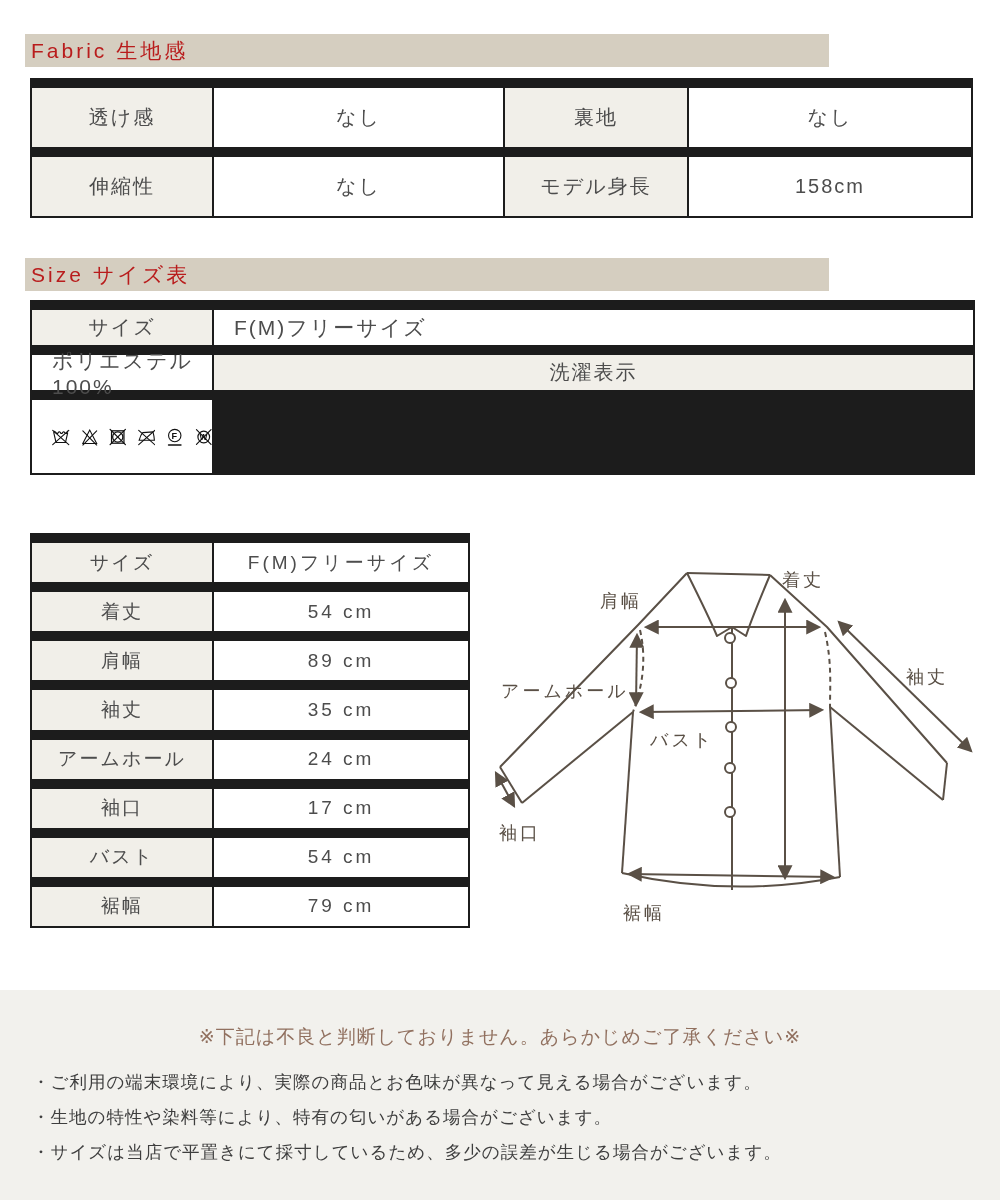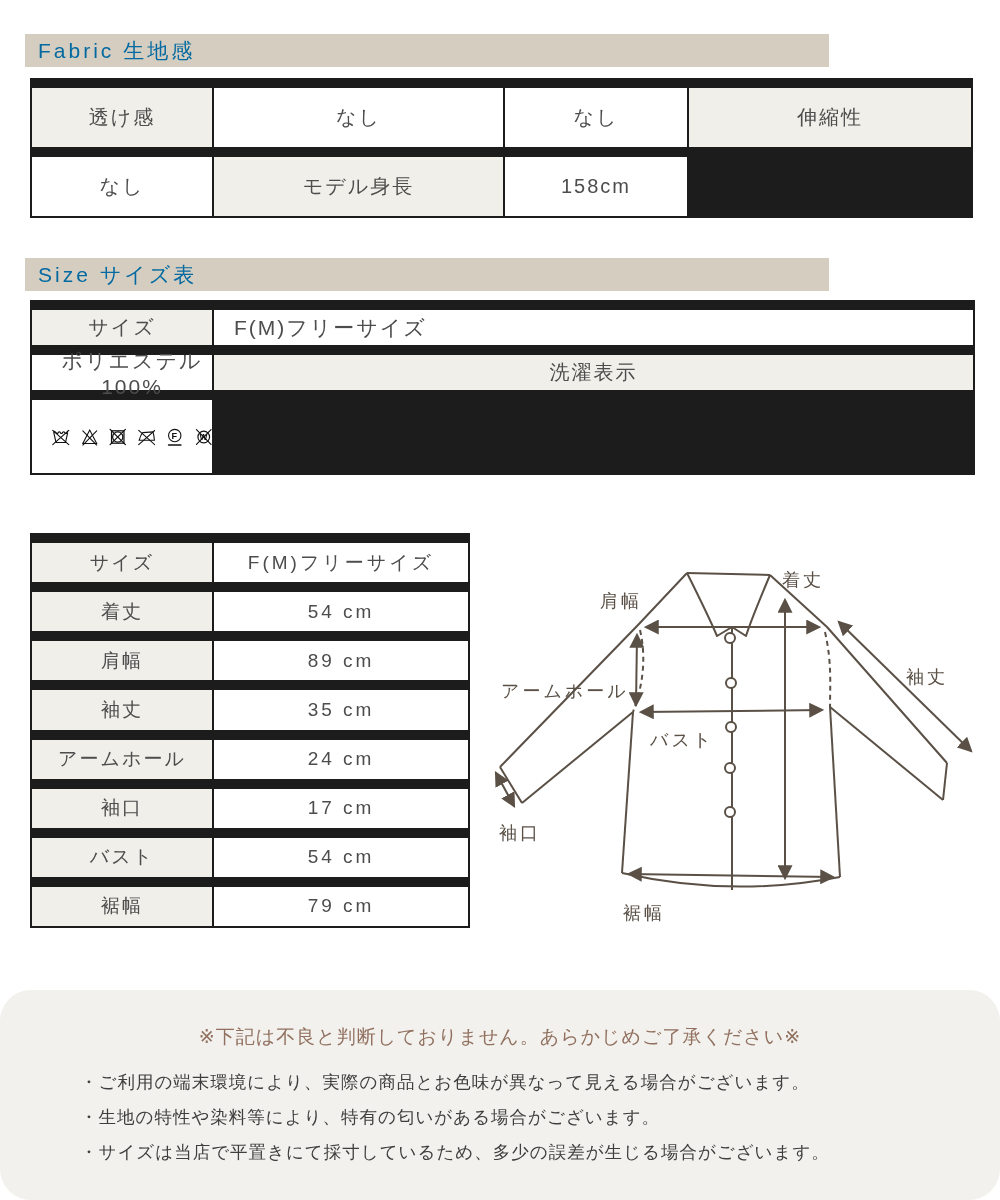--- a/index.html
+++ b/index.html
@@ -7,35 +7,35 @@
   body {
     width:1000px; height:1200px;
     font-family:"Liberation Sans","DejaVu Sans",sans-serif;
     color:#4d4d4d;
   }
   .page { position:relative; width:1000px; height:1200px; background:#ffffff; overflow:hidden; }
 
   
   .section-header {
     position:absolute; left:25px; width:804px; height:33px;
-    background:#d5cec0; color:#0369a1;
-    font-size:21px; line-height:33px; padding-left:13px; letter-spacing:3px;
+    background:#d5cec0; color:#b91c1c;
+    font-size:21px; line-height:33px; padding-left:6px; letter-spacing:3px;
   }
   .section-header.fabric { top:34px; }
   .section-header.size { top:258px; }
 
   
   .grid-table {
     position:absolute; display:grid;
     background:#1c1c1c; border:2px solid #1c1c1c; gap:2px;
   }
   .cell {
     display:flex; align-items:center; justify-content:center;
     background:#ffffff; color:#4d4d4d;
-    font-size:20px; letter-spacing:2px; text-align:center;margin-top:8px;
+    font-size:20px; letter-spacing:2px; margin-top:8px;
   }
   .cell.label { background:#f1efe9; }
   .cell.left { justify-content:flex-start; padding-left:20px; }
   .cell.val { letter-spacing:3px; }
 
   #fabric-table {
     left:30px; top:78px; width:943px; height:140px;
     grid-template-columns:180px 289px 182px 1fr;
     grid-template-rows:1fr 1fr;
   }
@@ -56,41 +56,41 @@
   #measure-table .cell { font-size:19px; }
 
   
   #diagram { position:absolute; left:480px; top:530px; width:520px; height:420px; }
   #diagram text { font-family:"Liberation Sans","DejaVu Sans",sans-serif; }
 
   
   .notice {
     position:absolute; left:0; top:990px; width:1000px; height:210px;
     background:#f2f1ed;
-    border-radius:31px;
   }
   .notice-title {
     margin-top:34px; text-align:center;
     color:#91705f; font-size:19px; letter-spacing:1px;
   }
-  .notice-list { margin-top:15px; padding-left:80px; list-style:none; }
+  .notice-list { margin-top:15px; padding-left:32px; list-style:none; }
   .notice-list li {
     color:#3e3e3e; font-size:17.5px; line-height:35px; letter-spacing:1px;
   }
 </style>
 </head>
 <body>
 
 <div class="page">
 
   <div class="section-header fabric">Fabric 生地感</div>
 
   <div class="grid-table" id="fabric-table">
     <div class="cell label">透け感</div>
     <div class="cell">なし</div>
+    <div class="cell label">裏地</div>
     <div class="cell">なし</div>
     <div class="cell label">伸縮性</div>
     <div class="cell">なし</div>
     <div class="cell label">モデル身長</div>
     <div class="cell">158cm</div>
   </div>
 
   <div class="section-header size">Size サイズ表</div>
 
   <div class="grid-table" id="size-table">

